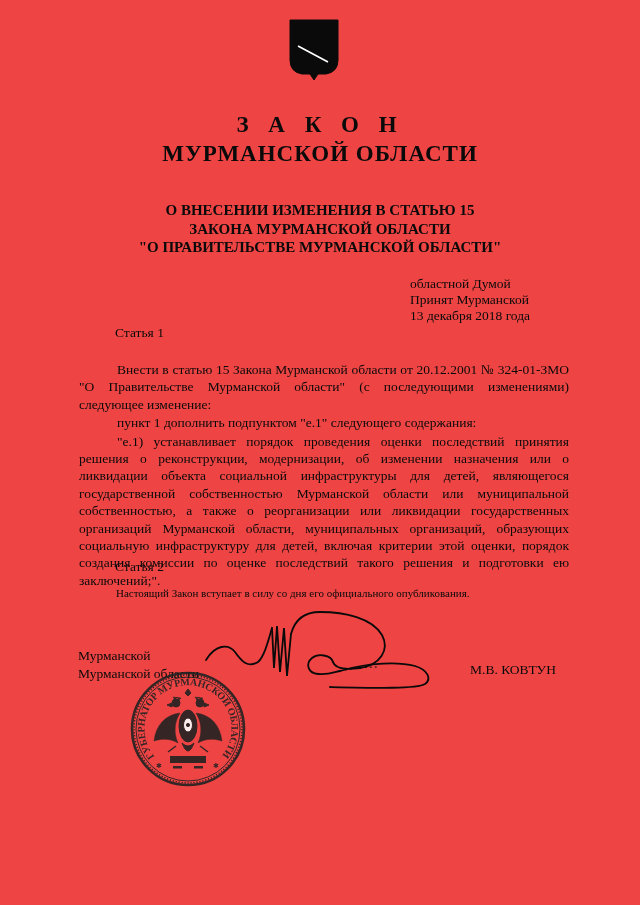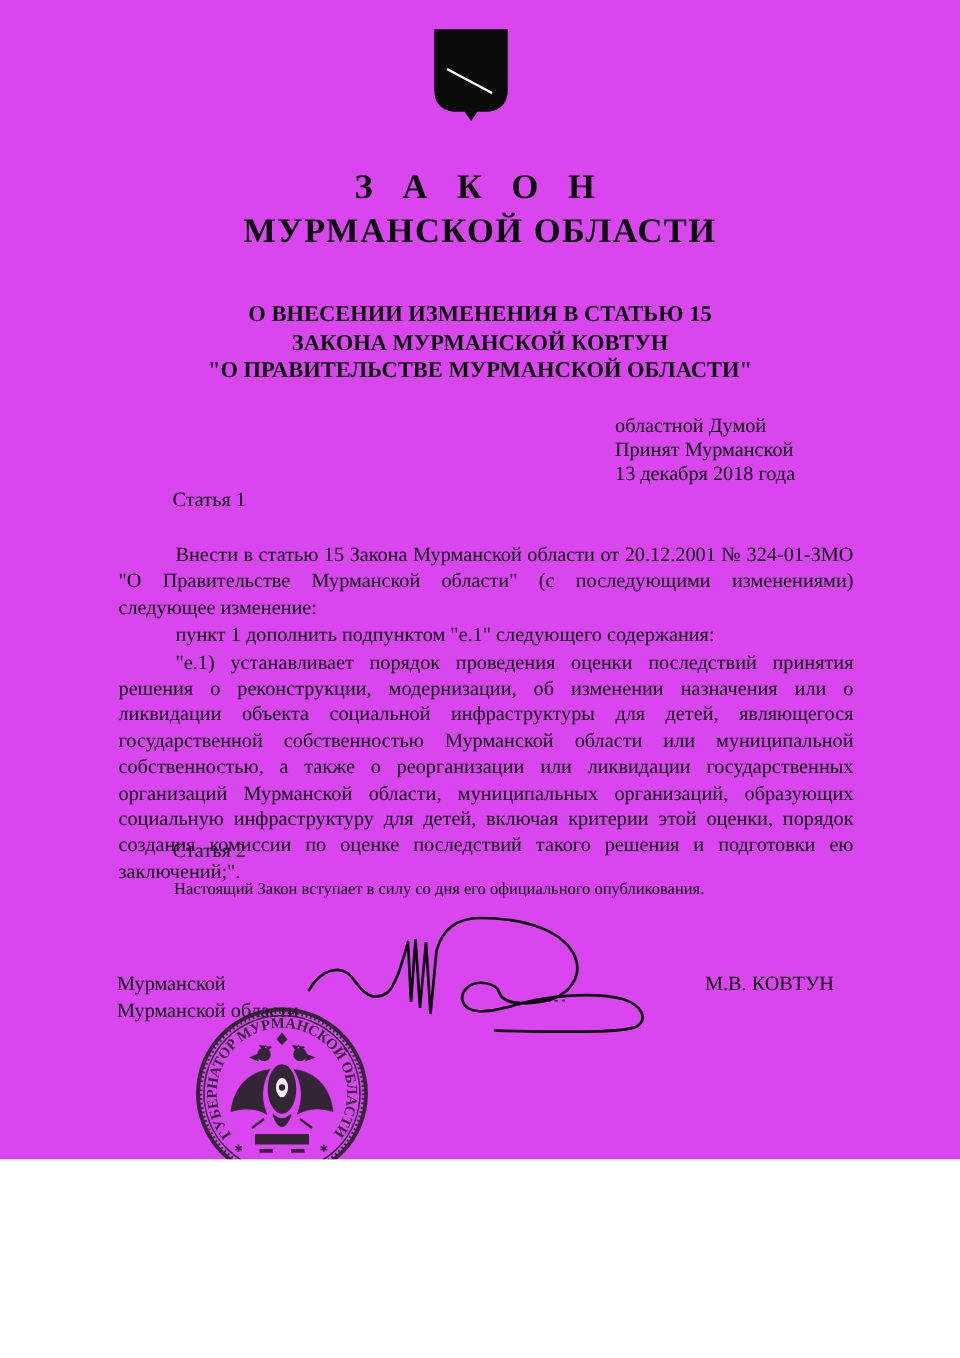--- a/index.html
+++ b/index.html
@@ -1,20 +1,20 @@
 <!DOCTYPE html>
 <html><head>
 <meta charset="utf-8">
 <style>
   html, body { margin: 0; padding: 0; background: #fff; }
   .page {
     position: relative;
     width: 640px;
-    height: 773px;
-    background: #d946ef;
+    height: 905px;
+    background: #ef4444;
     font-family: "Liberation Serif", serif;
     color: #0a0a0a;
     overflow: hidden;
   }
   .abs { position: absolute; }
 
   .emblem-wrap { left: 288px; top: 18px; width: 52px; height: 64px; }
 
   .title-block { left: 0; top: 112px; width: 640px; text-align: center; }
   .title-line1 {
@@ -39,21 +39,21 @@
   .body-block { left: 78px; top: 360px; width: 492px; }
   .body-par {
     margin: 1px; font-size: 13.5px; line-height: 17.4px;
     text-align: justify; text-indent: 38px;
   }
   .art2-body { left: 78px; top: 587px; width: 492px; }
   .art2-body p { margin: 0; font-size: 11px; text-indent: 38px; }
 
   .sig-left { left: 78px; top: 647px; width: 220px; }
   .sig-left div { font-size: 13.5px; line-height: 17.5px; }
-  .sig-name { left: 470px; top: 648px; width: 120px; font-size: 13.5px; }
+  .sig-name { left: 470px; top: 662px; width: 120px; font-size: 13.5px; }
 
   .signature-svg { left: 195px; top: 607px; width: 245px; height: 100px; }
   .seal-svg { left: 112px; top: 653px; width: 152px; height: 152px; opacity: 0.9; }
 
   .footer-block { left: 78px; top: 793px; width: 260px; }
   .footer-block div { font-size: 15px; line-height: 22.5px; }
 </style>
 </head>
 <body>
 
@@ -66,21 +66,21 @@
     </svg>
   </div>
 
   <div class="abs title-block">
     <div class="title-line1">З А К О Н</div>
     <div class="title-line2">МУРМАНСКОЙ ОБЛАСТИ</div>
   </div>
 
   <div class="abs subtitle-block">
     <div>О ВНЕСЕНИИ ИЗМЕНЕНИЯ В СТАТЬЮ 15</div>
-    <div>ЗАКОНА МУРМАНСКОЙ КОВТУН</div>
+    <div>ЗАКОНА МУРМАНСКОЙ ОБЛАСТИ</div>
     <div>"О ПРАВИТЕЛЬСТВЕ МУРМАНСКОЙ ОБЛАСТИ"</div>
   </div>
 
   <div class="abs adoption-block">
     <div>областной Думой</div>
     <div>Принят Мурманской</div>
     <div>13 декабря 2018 года</div>
   </div>
 
   <div class="abs art-heading art1-heading">Статья 1</div>

